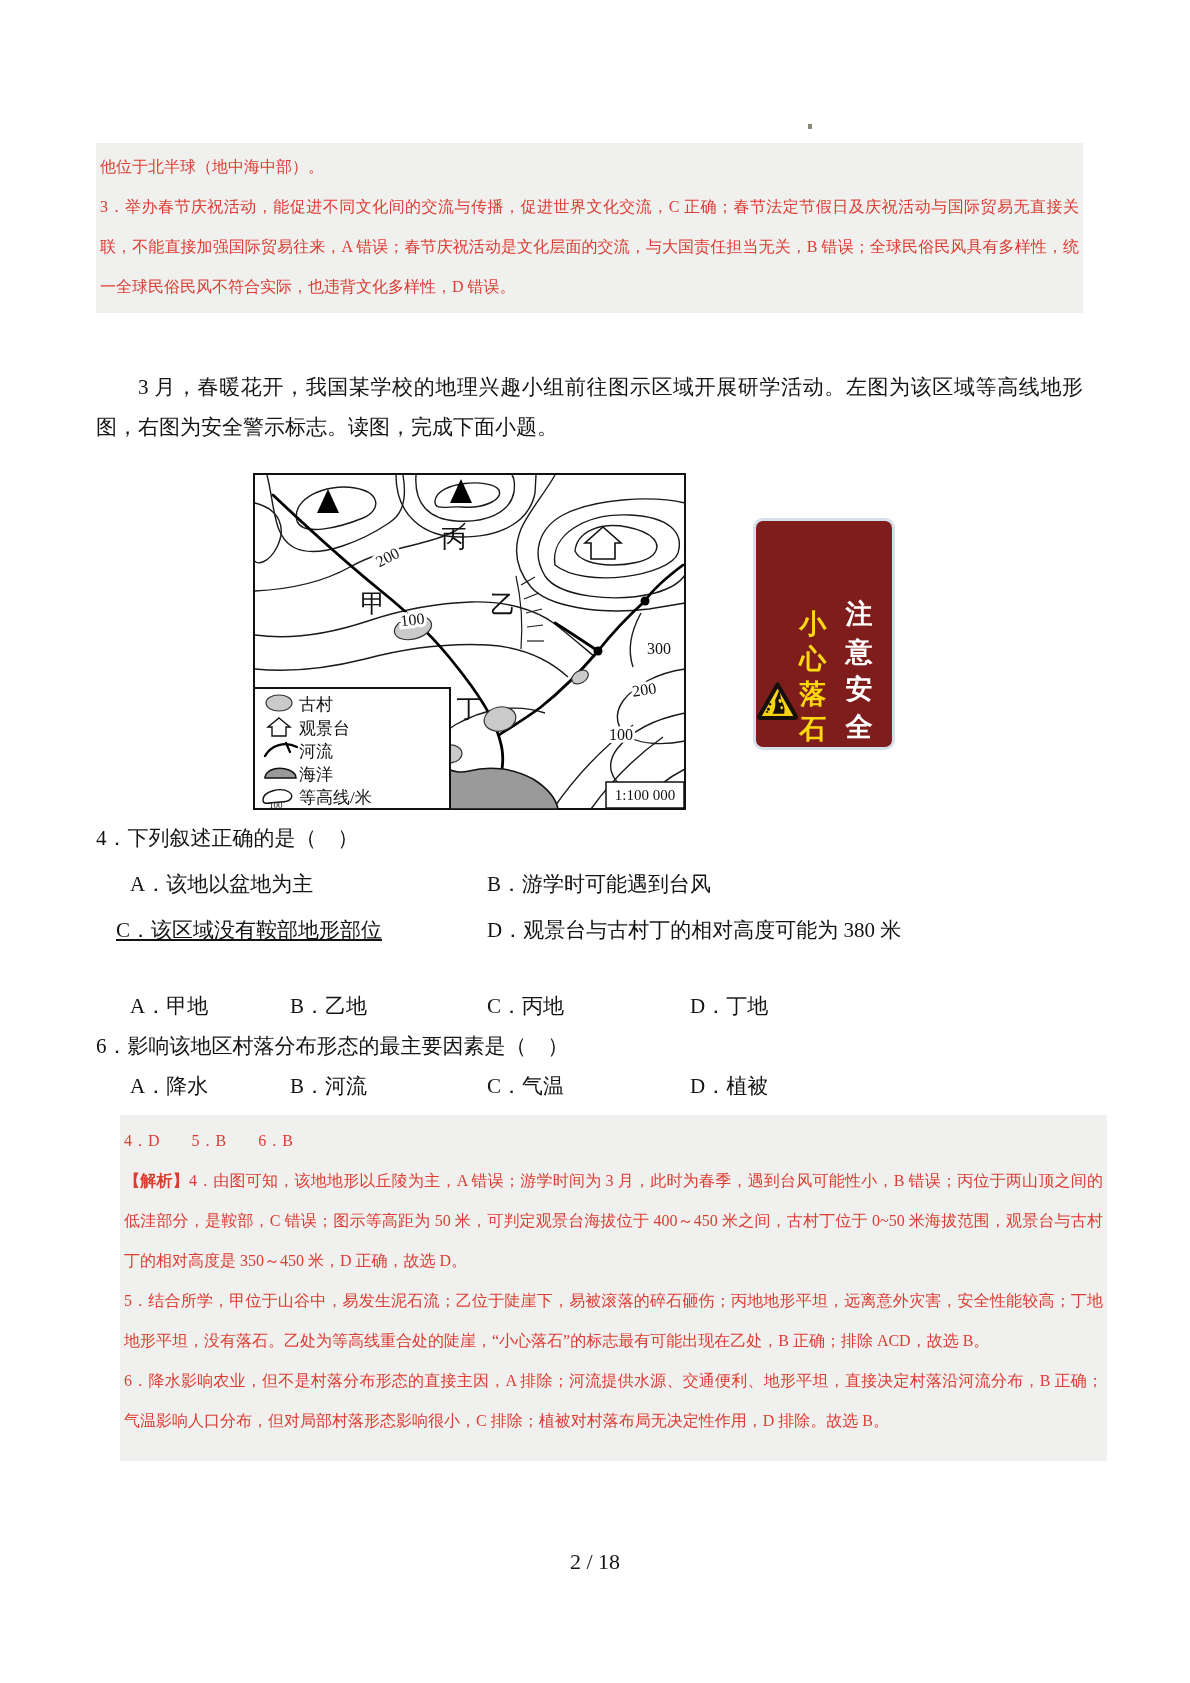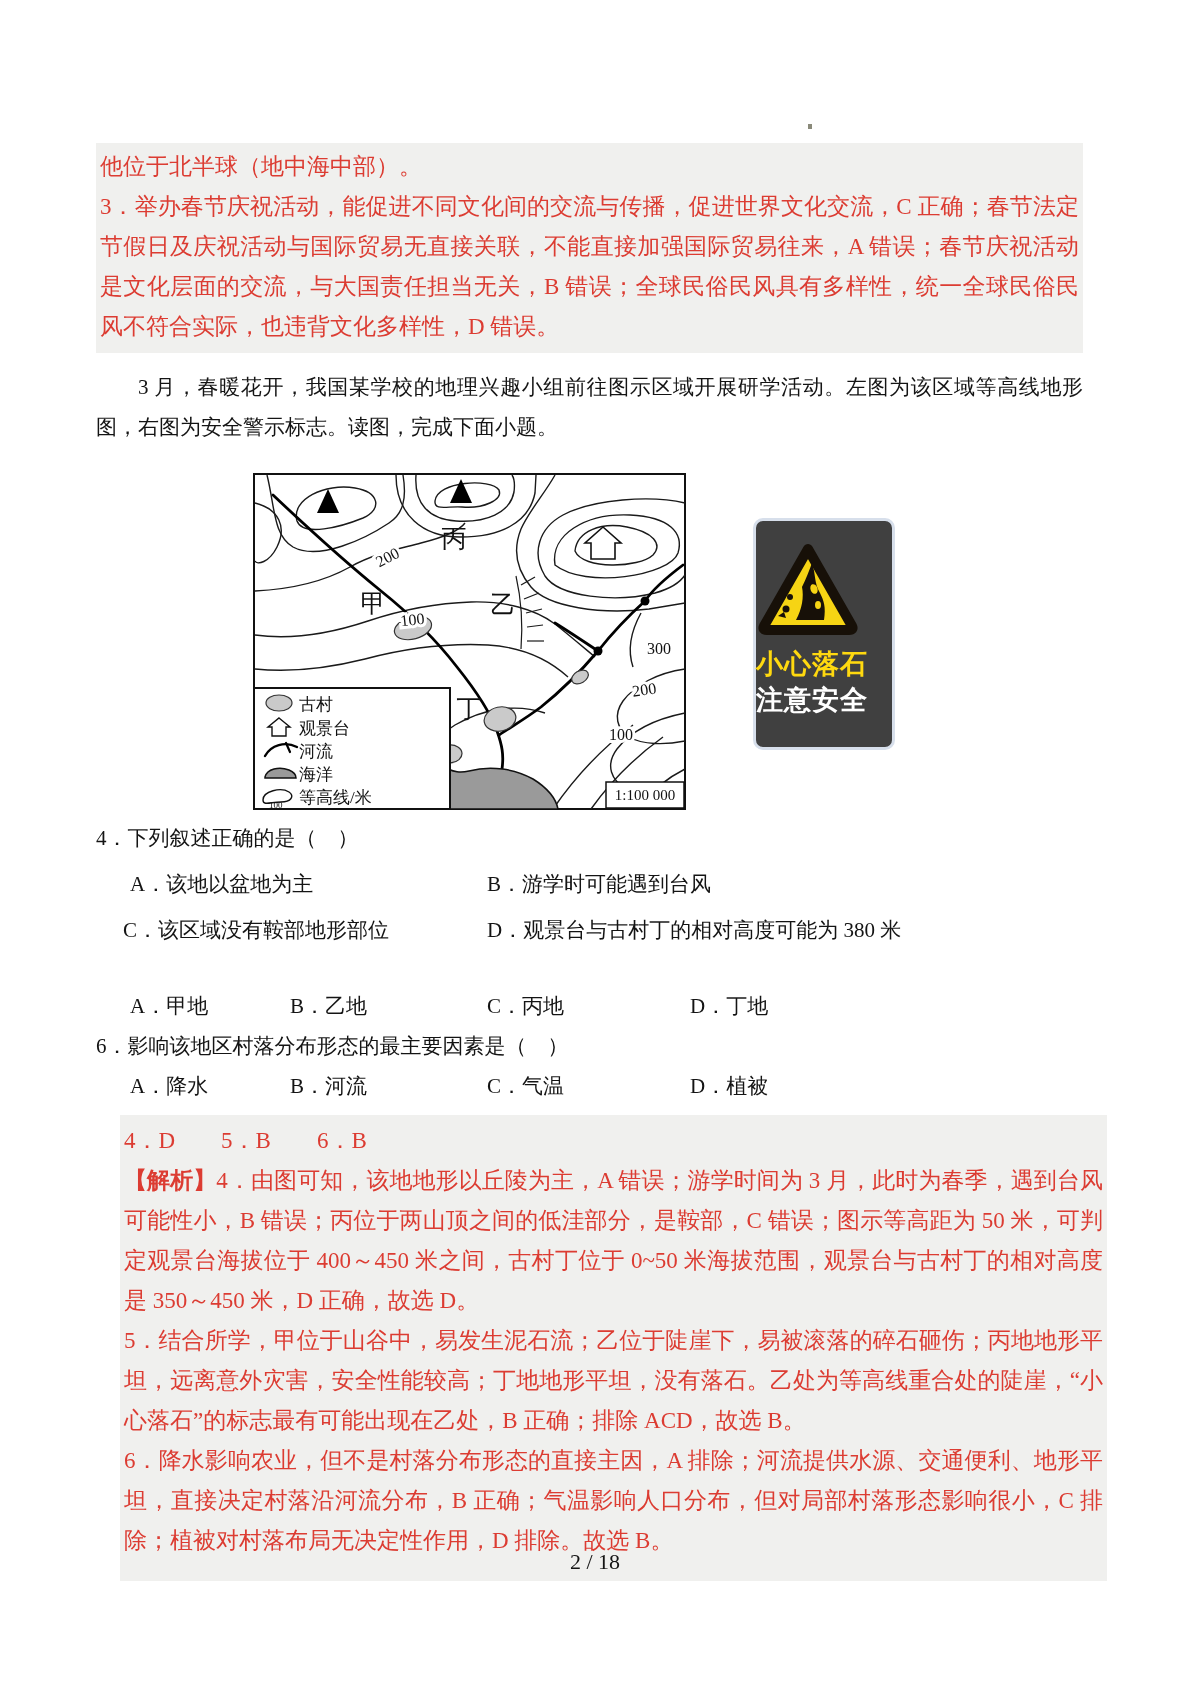--- a/index.html
+++ b/index.html
@@ -6,31 +6,31 @@
   .page { position:relative; width:1190px; height:1683px; background:#ffffff;
           font-family:"Liberation Serif","DejaVu Serif",serif; color:#111; overflow:hidden; }
 
   .speck { position:absolute; left:808px; top:124px; width:4px; height:5px; background:#8a8a7a; }
 
   .band { position:absolute; left:96px; width:987px; background:#f0f0ee; box-sizing:border-box; }
   .band-top { top:143px; padding:4px 4px 6px; }
   .band-ans { top:1115px; padding:6px 4px 20px;margin-left:24px; }
 
   p { margin:0; }
-  .par { font-size:23px; line-height:40px; text-align:justify; text-justify:inter-ideograph; }
+  .par { font-size:16px; line-height:40px; text-align:justify; text-justify:inter-ideograph; }
   .red { color:#dc3c32; }
   .bold { font-weight:bold; }
 
   .passage { position:absolute; left:96px; top:367px; width:987px; font-size:21px; line-height:40px;
              text-align:justify; text-indent:2em; color:#141414; }
 
   .map-wrap { position:absolute; left:253px; top:473px; }
-  .sign { position:absolute; left:753px; top:518px; width:142px; height:232px; background:#404040;
+  .sign { position:absolute; left:753px; top:518px; width:142px; height:232px; background:#7f1d1d;
           border:3px solid #d7dfeb; border-radius:10px; box-sizing:border-box; display:flex;
-          flex-direction:column; align-items:flex-start; }
+          flex-direction:row; align-items:flex-end; }
   .sign-tri { margin-top:22px; }
   .sign-line1 { margin-top:12px; font-family:"Liberation Sans","DejaVu Sans",sans-serif; font-weight:700;
                 font-size:27px; letter-spacing:1px; color:#ffd90f; line-height:1.3; }
   .sign-line2 { font-family:"Liberation Sans","DejaVu Sans",sans-serif; font-weight:700;
                 font-size:27px; letter-spacing:1px; color:#ffffff; line-height:1.4; }
 
   .qrow { position:absolute; left:96px; width:987px; height:34px; font-size:21px; color:#141414; }
   .qrow .opt { position:absolute; white-space:nowrap; }
 
   .pageno { position:absolute; left:0; top:1549px; width:1190px; text-align:center;
@@ -172,21 +172,21 @@
   </div>
 
   <div class="qrow" style="top:824px;">
     <span>4．下列叙述正确的是（　）</span>
   </div>
   <div class="qrow" style="top:870px;">
     <span class="opt" style="left:34px;">A．该地以盆地为主</span>
     <span class="opt" style="left:391px;">B．游学时可能遇到台风</span>
   </div>
   <div class="qrow" style="top:916px;">
-    <span class="opt" style="left:27px;">C．该区域没有鞍部地形部位</span>
+    <span class="opt" style="left:20px;text-decoration:underline;">C．该区域没有鞍部地形部位</span>
     <span class="opt" style="left:391px;">D．观景台与古村丁的相对高度可能为 380 米</span>
   </div>
 
   <div class="qrow" style="top:992px;">
     <span class="opt" style="left:34px;">A．甲地</span>
     <span class="opt" style="left:194px;">B．乙地</span>
     <span class="opt" style="left:391px;">C．丙地</span>
     <span class="opt" style="left:594px;">D．丁地</span>
   </div>
 

